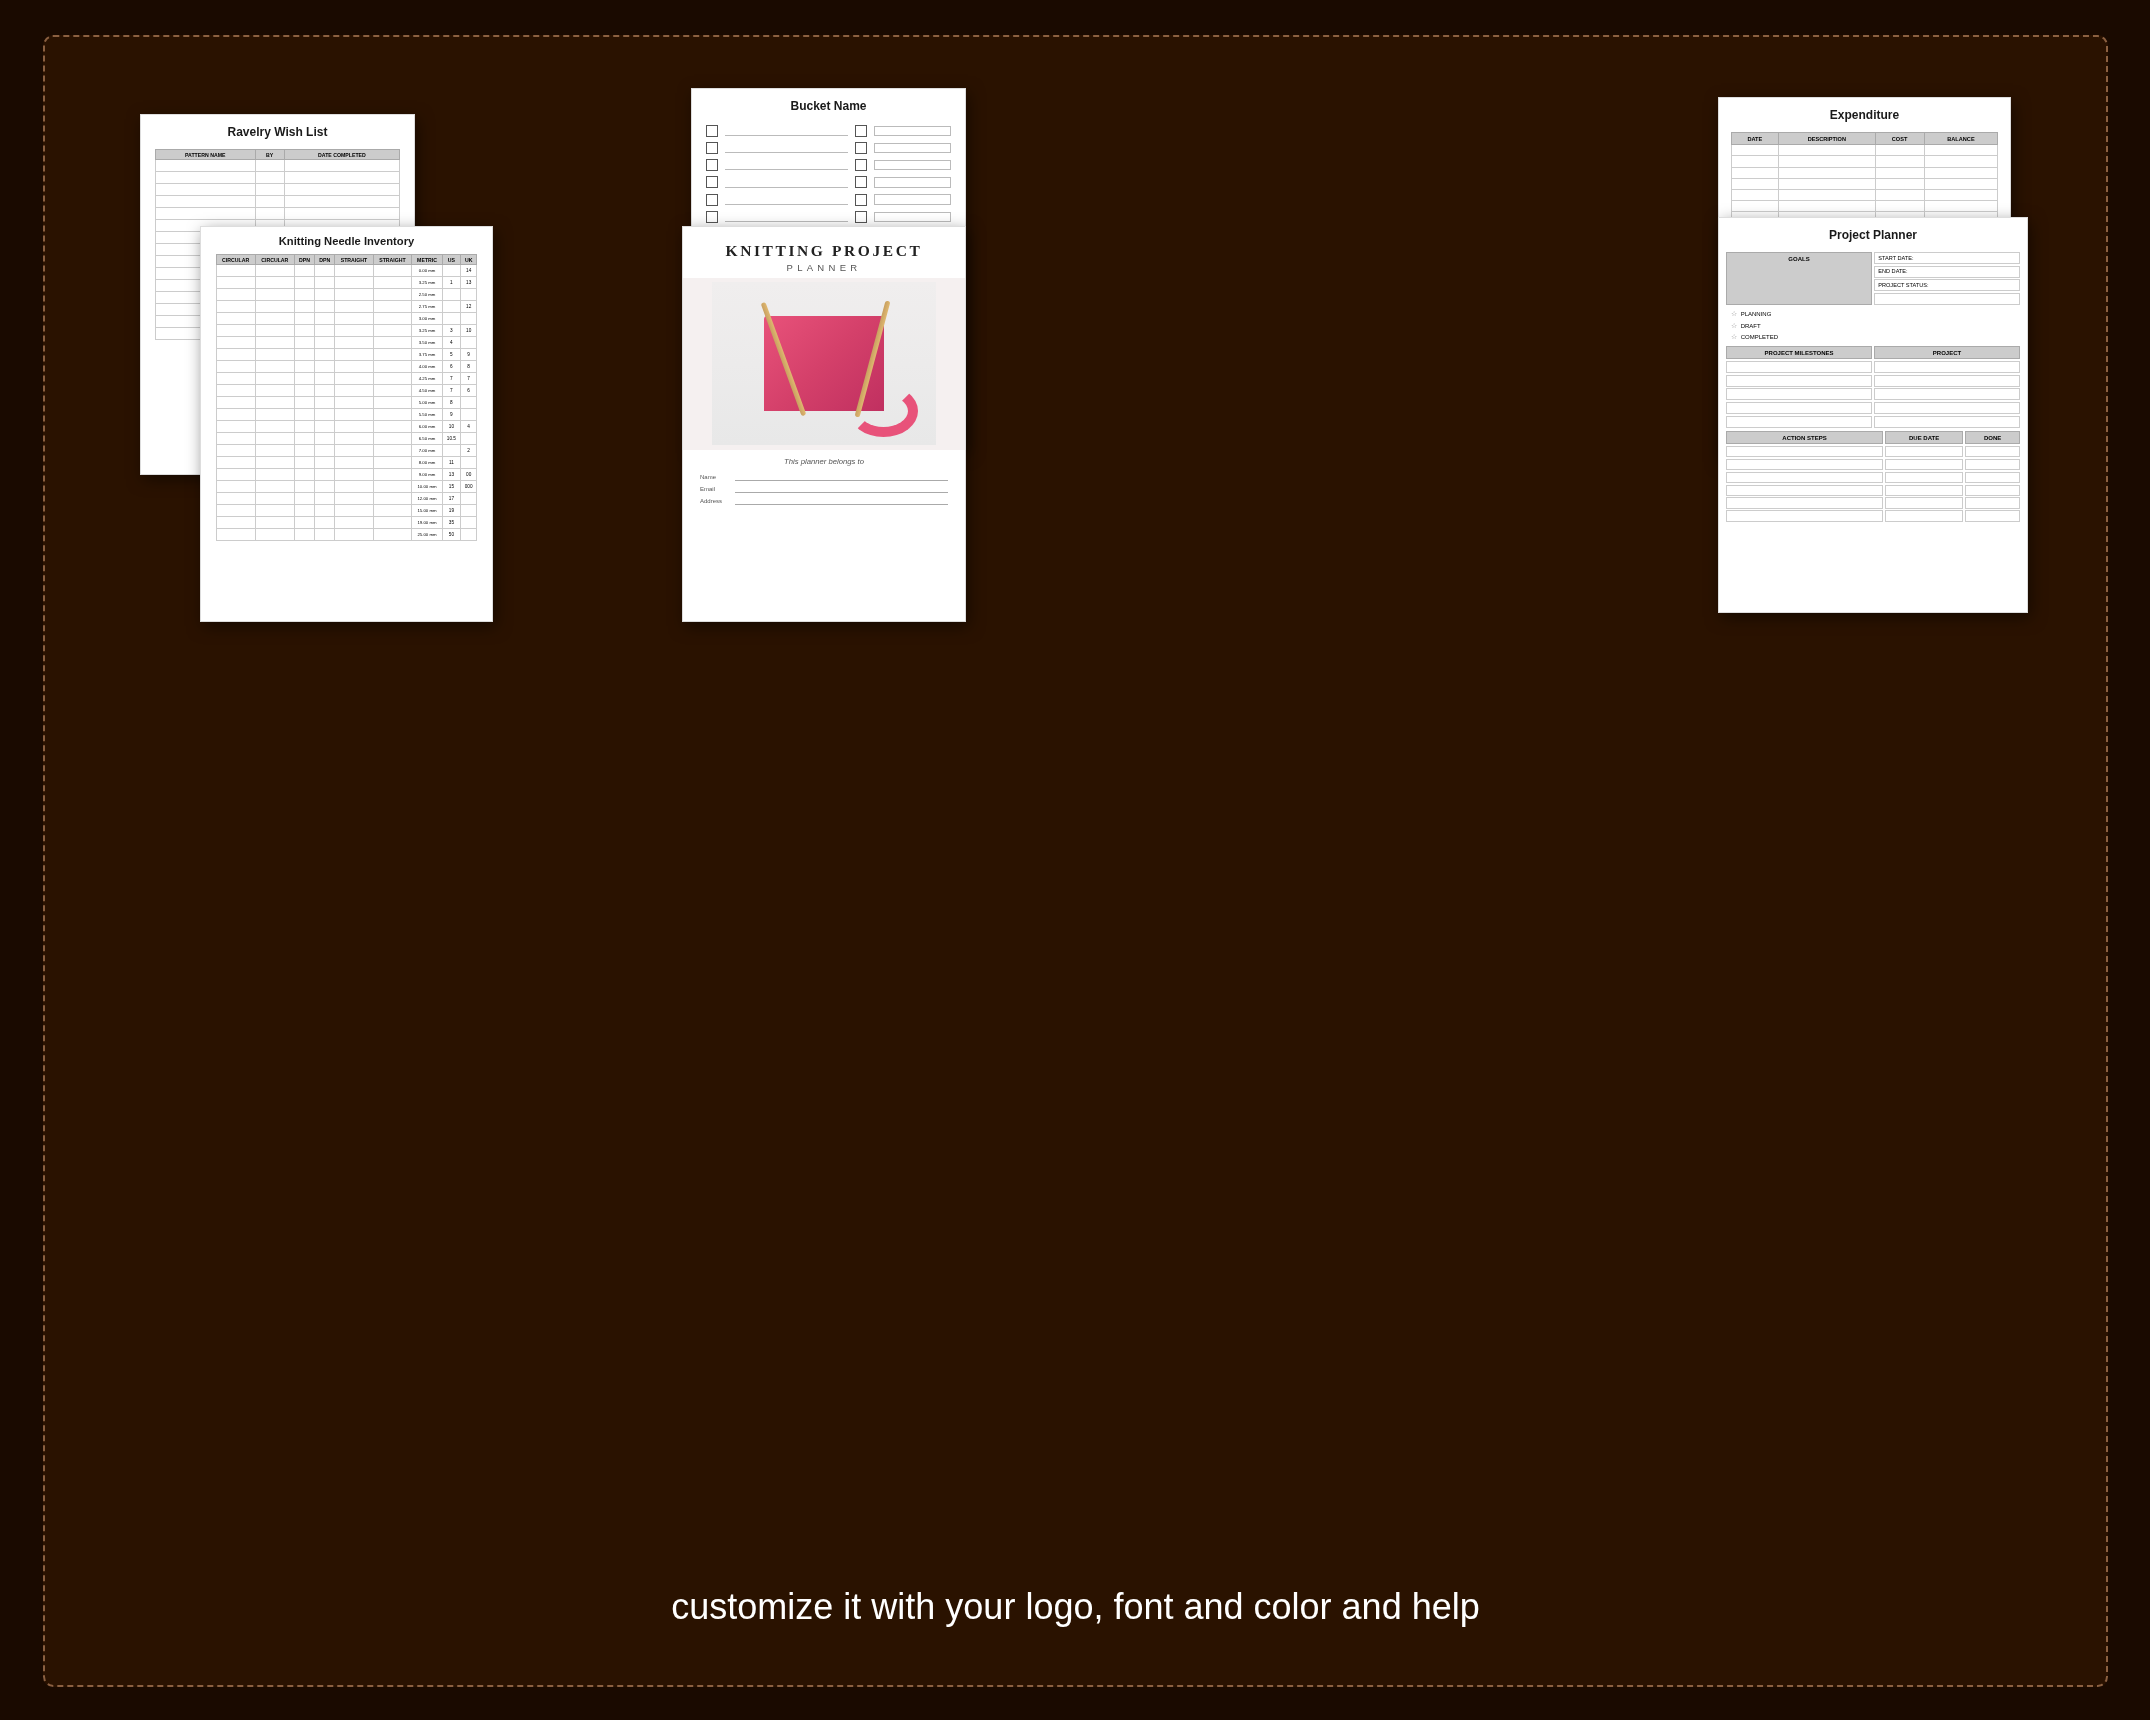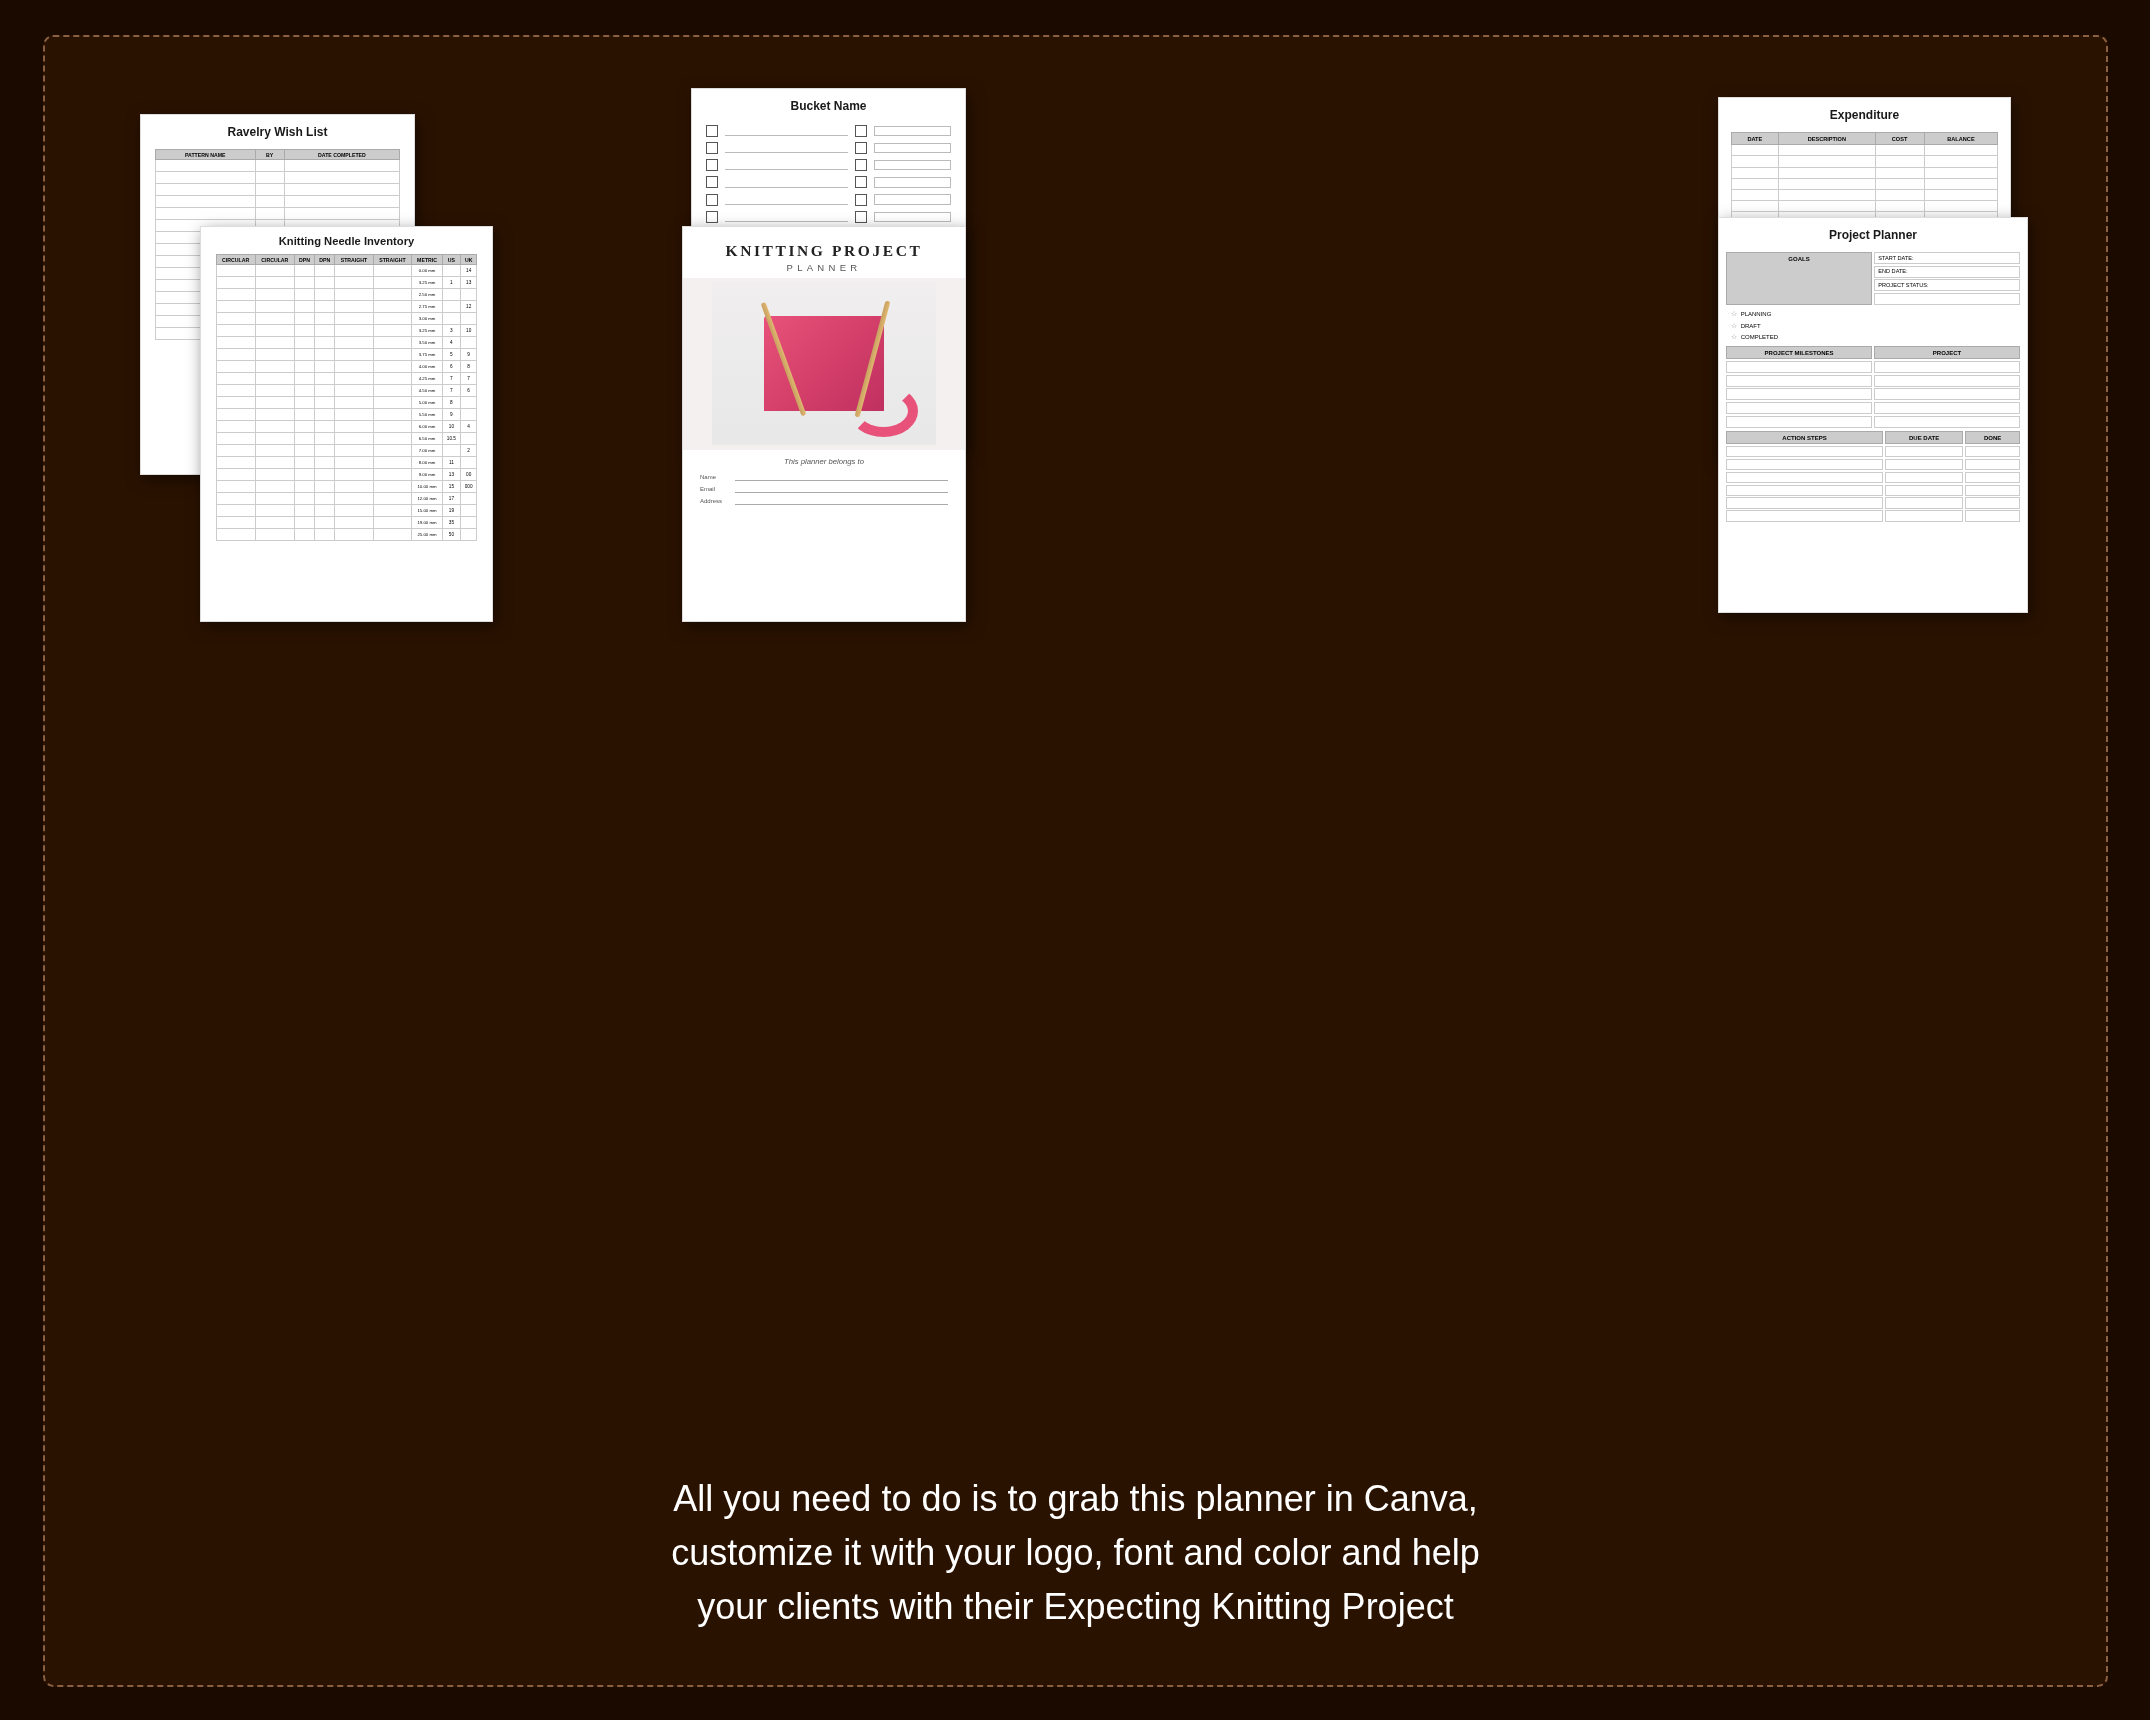--- a/index.html
+++ b/index.html
@@ -928,19 +928,17 @@
         <div style="border:0.9px solid #ccc; height:11.2px;"></div>
         <div style="border:0.9px solid #ccc; height:11.2px;"></div>
         <div style="border:0.9px solid #ccc; height:11.2px;"></div>
         <div style="border:0.9px solid #ccc; height:11.2px;"></div>
       </div>
     </div>
 
   </div>
 
   <div class="bottom-text">
-    <div>All you need to do is to grab this planner in Canva,</div>
     <div>customize it with your logo, font and color and help</div>
-    <div>your clients with their Expecting Knitting Project</div>
   </div>
 
 </div>
 
 
 </body></html>

